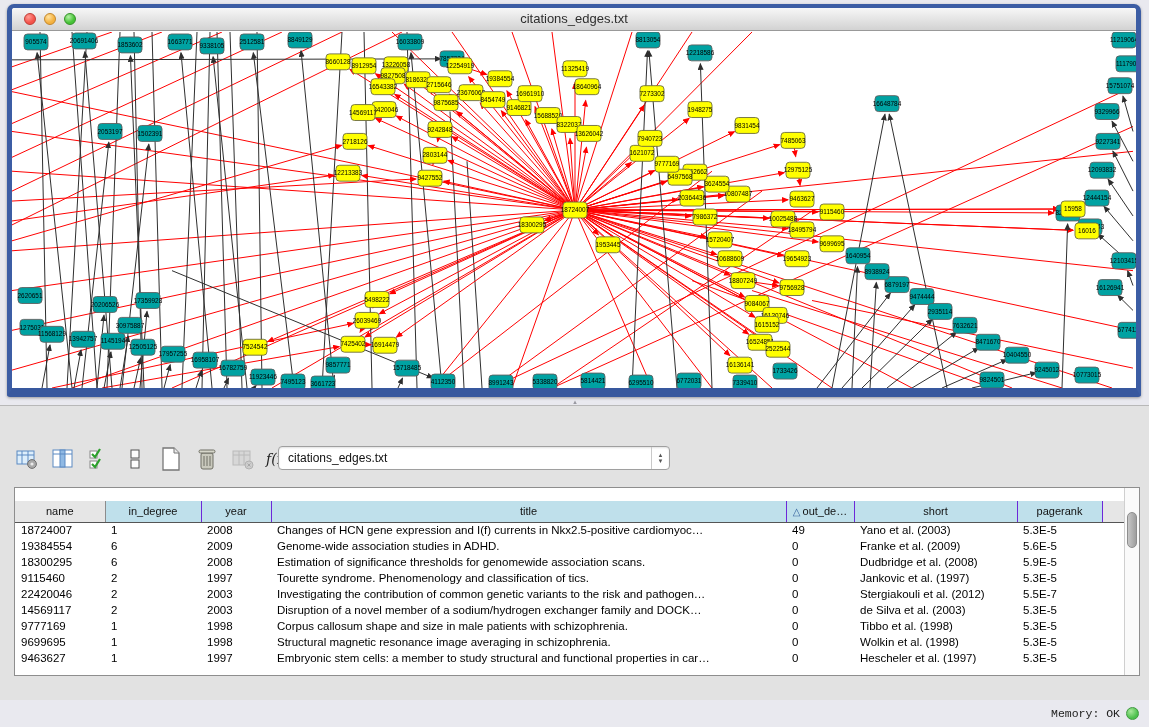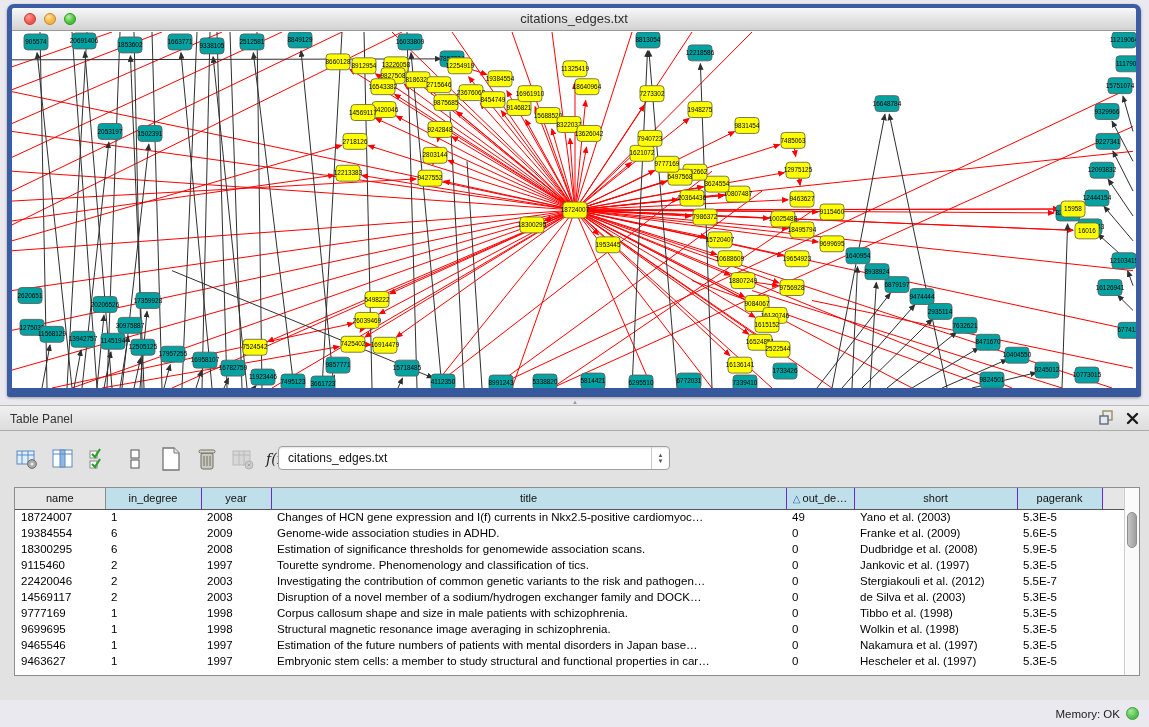--- a/index.html
+++ b/index.html
@@ -42,35 +42,35 @@
   .combo { position:absolute; left:278px; top:40px; width:392px; height:24px; background:#fff;
     border:1px solid #9f9f9f; border-radius:4px; display:flex; align-items:center;
     box-shadow:inset 0 1px 2px rgba(0,0,0,.12); }
   .combo .combo-text { flex:1; font-size:12px; color:#111; padding-left:9px; }
   .combo .stepper { width:18px; height:100%; border-left:1px solid #c9c9c9; display:flex;
     flex-direction:column; align-items:center; justify-content:center; color:#555; }
   .combo .stepper span { font-size:6px; line-height:6px; }
 
   .tablebox { position:absolute; left:14px; top:81px; width:1126px; height:189px;
     background:#fff; border:1px solid #8e8e8e; }
-  table.grid { border-collapse:collapse; table-layout:fixed; width:1116px; }
+  table.grid { border-collapse:collapse; table-layout:fixed; width:1116px;margin-top:13px; }
   table.grid th { height:21px; background:#bfe0eb; border-right:1px solid #6d28d9;
     border-bottom:1px solid #555; font-size:11px; font-weight:normal; color:#111;
     overflow:hidden; white-space:nowrap; }
   table.grid th.first { background:#e6e6e6; border-right:1px solid #8c8c8c; }
   table.grid th .sort { color:#35629e; font-size:10px; margin-right:2px; }
   table.grid td { height:16px; font-size:11.5px; color:#000; padding:0 4px 0 6px;
     overflow:hidden; white-space:nowrap; text-overflow:ellipsis; }
   .vscroll { position:absolute; right:0; top:0; bottom:0; width:15px; background:#fafafa;
     border-left:1px solid #cfcfcf; }
   .vscroll .thumb { position:absolute; left:2px; right:2px; top:24px; height:36px;
     border-radius:6px; background:linear-gradient(90deg,#c6c6c6,#9e9e9e); border:1px solid #8d8d8d; }
 
   
-  .statusbar { position:absolute; left:0; top:700px; width:1149px; height:27px; }
+  .statusbar { position:absolute; left:0; top:700px; width:1149px; height:27px;font-family:Liberation Mono, monospace; }
   .memory { position:absolute; right:10px; top:7px; display:flex; align-items:center; gap:6px;
     font-size:11.5px; color:#222; }
   .mem-dot { width:13px; height:13px; border-radius:50%;
     background:radial-gradient(circle at 35% 30%, #a8e89b, #4cc04c 65%); border:1px solid #3f9a3f; }
 </style>
 </head>
 <body>
 
 <div class="net-window">
   <div class="titlebar">
@@ -549,36 +549,20 @@
           <rect x="1063" y="192" width="24" height="16" rx="3.5" fill="#ffff00" stroke="#6b6b40" stroke-width="0.9"></rect>
           <text x="1075" y="202.2" text-anchor="middle" font-size="6.4" font-family="&quot;Liberation Sans&quot;, sans-serif" fill="#000">16016</text>
         </g>
     </svg>
   </div>
 </div>
 
 <div class="divider-handle">▴</div>
 
 <div class="table-panel">
-  <div class="panel-header">
-    <span class="panel-title">Table Panel</span>
-    <span class="hdr-icons">
-      <span>
-        <svg width="15" height="15" viewBox="0 0 15 15">
-          <rect x="4" y="1" width="9" height="9" fill="none" stroke="#9b8c64" stroke-width="1.4"></rect>
-          <rect x="1" y="6" width="8" height="8" fill="#e8e8e8" stroke="#5a6b8a" stroke-width="1.4"></rect>
-        </svg>
-      </span>
-      <span>
-        <svg width="13" height="13" viewBox="0 0 13 13">
-          <path d="M2 2 L11 11 M11 2 L2 11" stroke="#1c1c1c" stroke-width="2.4" stroke-linecap="round"></path>
-        </svg>
-      </span>
-    </span>
-  </div>
 
   <div class="toolbar">
     <span class="tb-icon">
       <svg width="24" height="24" viewBox="0 0 24 24">
         <rect x="2" y="4" width="17" height="13" fill="#ddeefb" stroke="#5b89c2"></rect>
         <path d="M2 8 H19 M7 4 V17 M13 4 V17" stroke="#5b89c2" fill="none"></path>
         <circle cx="17" cy="17" r="4.4" fill="#a9a9a9" stroke="#6e6e6e"></circle>
         <circle cx="17" cy="17" r="1.6" fill="#e9e9e9"></circle>
       </svg>
     </span>
@@ -734,30 +718,20 @@
             <td>9699695</td>
             <td>1</td>
             <td>1998</td>
             <td>Structural magnetic resonance image averaging in schizophrenia.</td>
             <td>0</td>
             <td>Wolkin et al. (1998)</td>
             <td>5.3E-5</td>
             <td></td>
           </tr>
           <tr>
-            <td>9465546</td>
-            <td>1</td>
-            <td>1997</td>
-            <td>Estimation of the future numbers of patients with mental disorders in Japan base…</td>
-            <td>0</td>
-            <td>Nakamura et al. (1997)</td>
-            <td>5.3E-5</td>
-            <td></td>
-          </tr>
-          <tr>
             <td>9463627</td>
             <td>1</td>
             <td>1997</td>
             <td>Embryonic stem cells: a member to study structural and functional properties in car…</td>
             <td>0</td>
             <td>Hescheler et al. (1997)</td>
             <td>5.3E-5</td>
             <td></td>
           </tr>
         </tbody>

